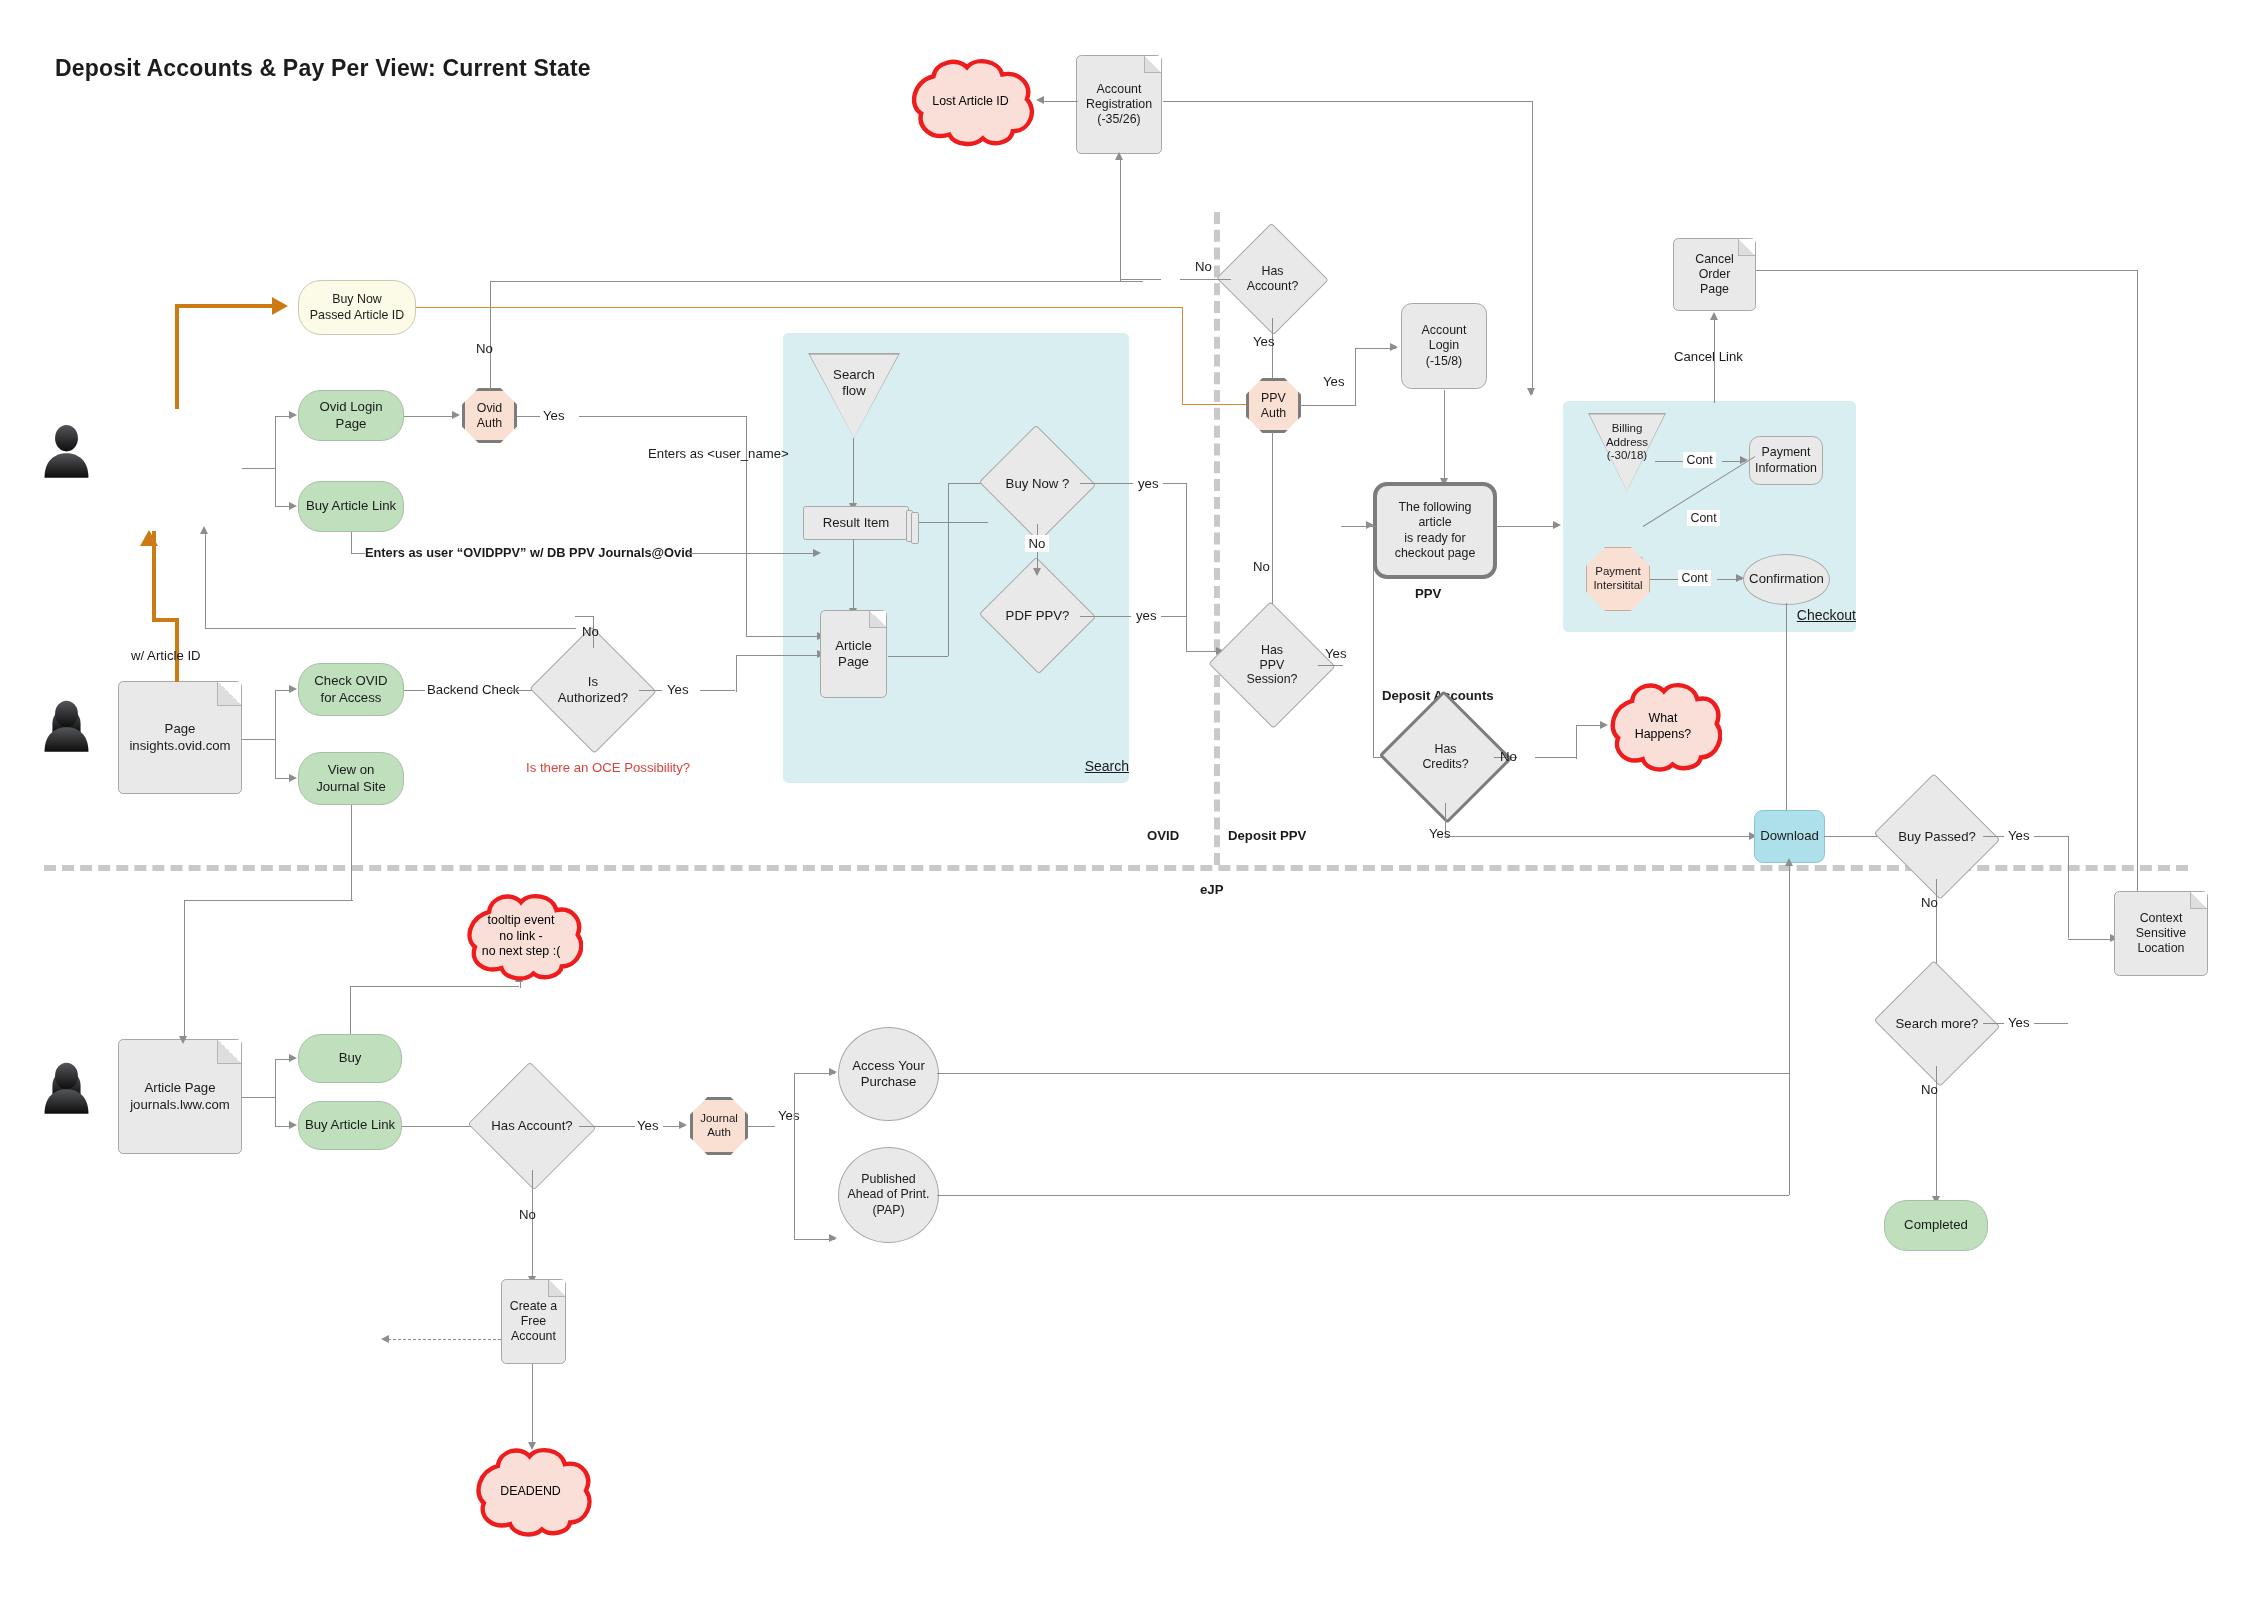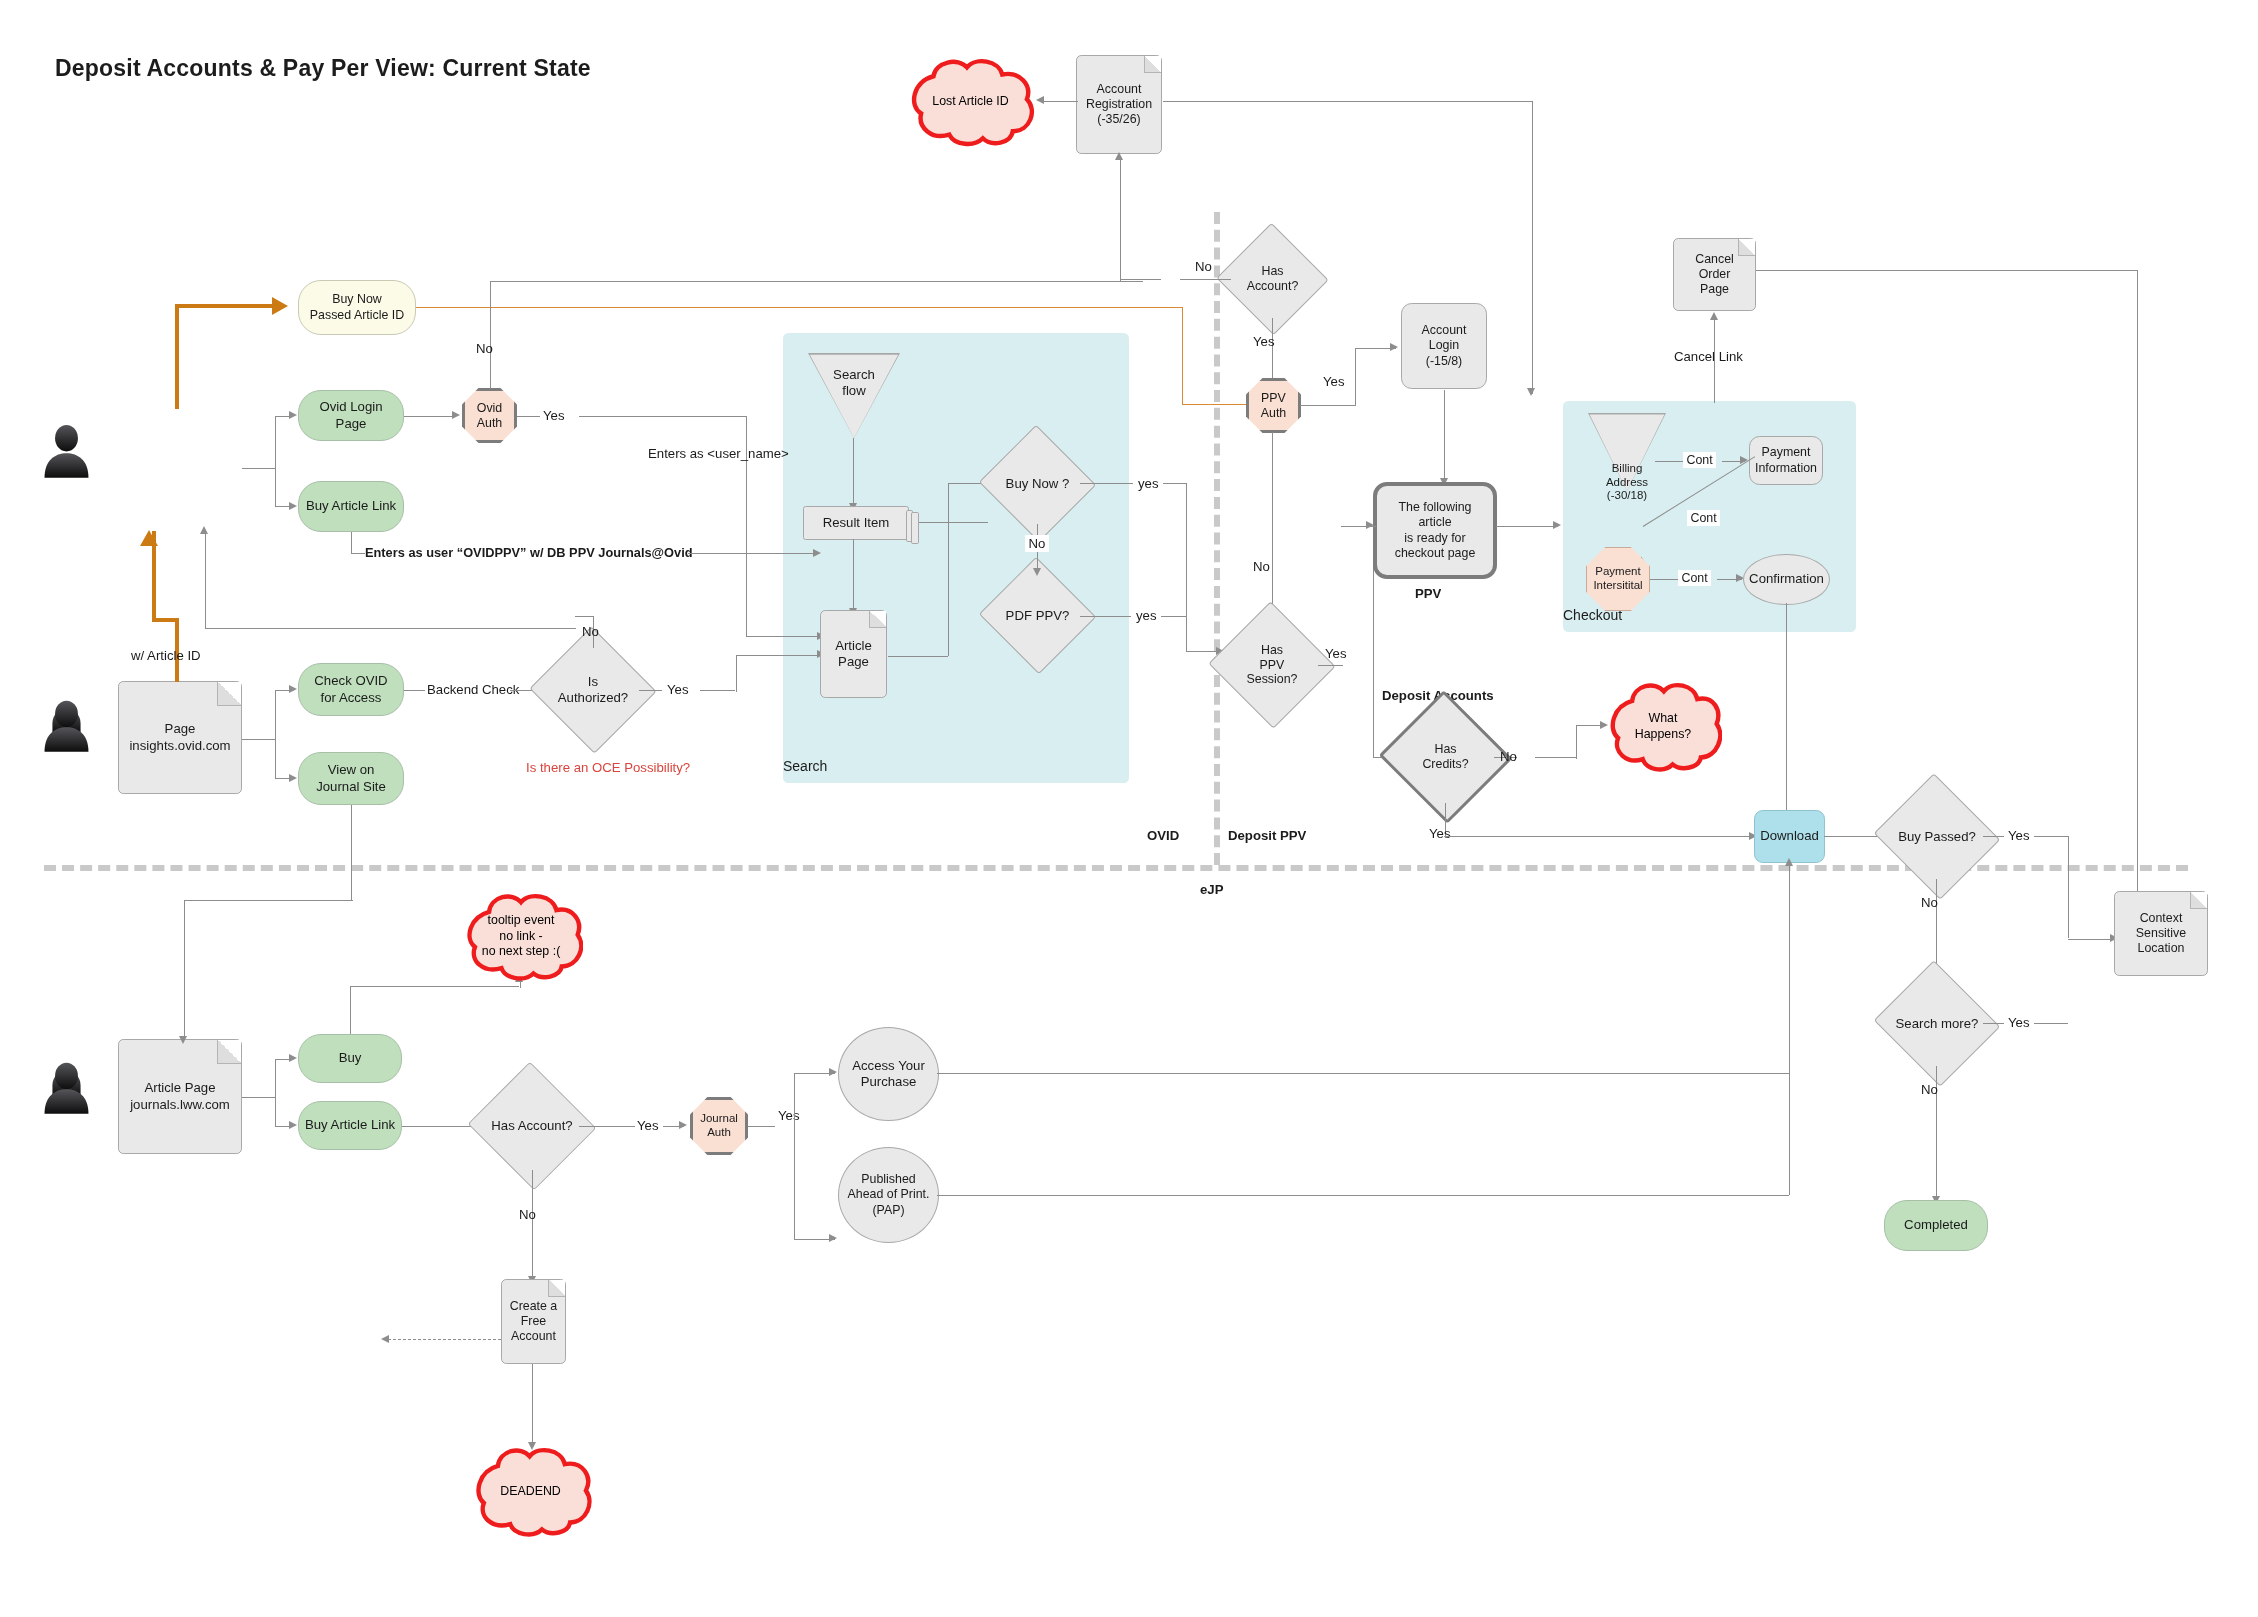--- a/index.html
+++ b/index.html
@@ -73,22 +73,22 @@
   .para span{position:relative;z-index:2;}
 
   
   .cloud{position:absolute;display:flex;align-items:center;justify-content:center;
       text-align:center;font-size:12.4px;line-height:1.25;color:#000000;z-index:5;}
   .cloud svg{position:absolute;inset:0;width:100%;height:100%;}
   .cloud span{position:relative;z-index:2;}
 
   
   .container{position:absolute;background:#d9eef0;border-radius:5.3px;}
-  .container .clabel{position:absolute;bottom:8.8px;left:0;right:0;text-align:left;
-      font-size:14px;color:#1b1b1b;}
+  .container .clabel{position:absolute;bottom:8.8px;left:0;right:0;text-align:right;
+      font-size:14px;color:#1b1b1b;text-decoration:underline;}
 
   
   .lab{position:absolute;font-size:13.2px;color:#1b1b1b;white-space:nowrap;}
   .lab.white{background:#ffffff;padding:0.9px 3.5px;}
   .lab.bold{font-weight:bold;}
   .lab.red{color:#d9453c;}
 
   
   .h{position:absolute;height:0;border-top:1.4px solid #8d8d8d;}
   .v{position:absolute;width:0;border-left:1.4px solid #8d8d8d;}
@@ -436,21 +436,21 @@
   </div>
 
   <div class="v" style="left:1445px;top:803px;height:34px;"></div>
   <div class="lab" style="left:1429px;top:826px;">Yes</div>
   <div class="h" style="left:1445px;top:836px;width:309px;"></div>
   <div class="arr r" style="left:1749px;top:832px;"></div>
 
   <div class="tri" style="left:1588px;top:413px;width:78px;height:78px;">
     <div class="tshape-b"></div>
     <div class="tshape"></div>
-    <span style="white-space:pre-line;font-size:11.5px;padding-top:8.8px;margin-top:40px;">Billing
+    <span style="white-space:pre-line;font-size:11.5px;padding-top:8.8px;">Billing
 Address
 (-30/18)</span>
   </div>
   <div class="h" style="left:1655px;top:461px;width:30px;"></div>
   <div class="lab white" style="left:1683px;top:452px;font-size:12.4px;">Cont</div>
   <div class="h" style="left:1722px;top:461px;width:23px;"></div>
   <div class="arr r" style="left:1740px;top:456px;"></div>
 
   <div class="node proc" style="left:1749px;top:436px;width:74px;height:49px;">
     <span style="white-space:pre-line;font-size:12.4px;">Payment

